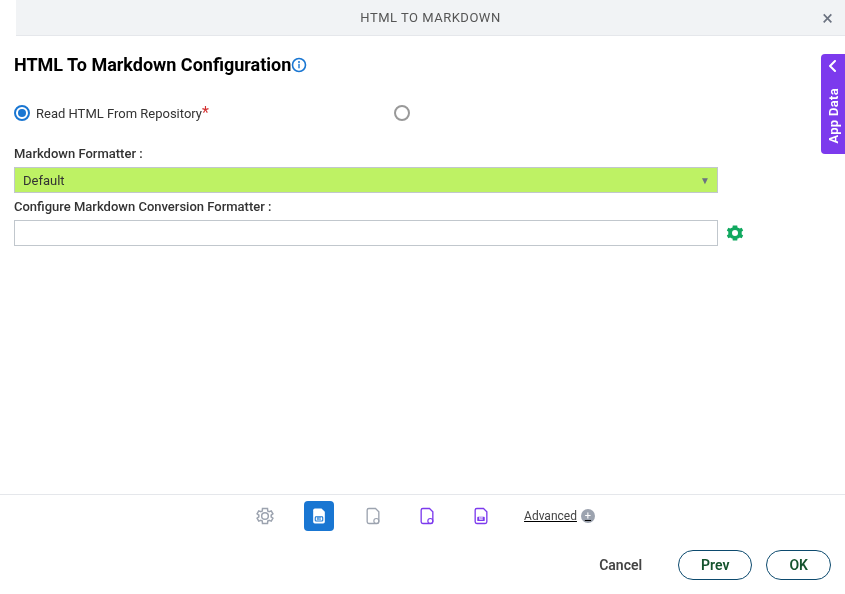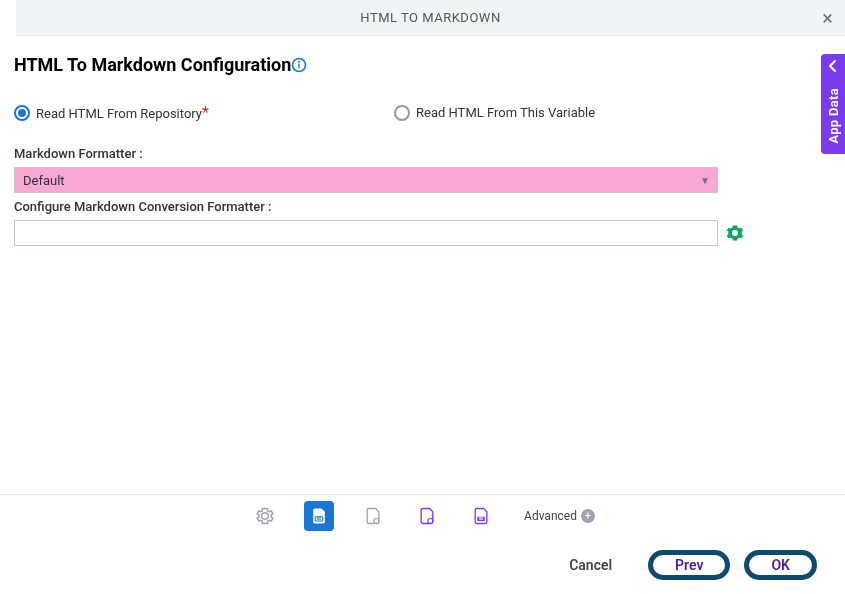--- a/index.html
+++ b/index.html
@@ -15,37 +15,37 @@
     .radio-group { display: flex; align-items: center; gap: 6px; }
     .radio-group.first { width: 380px; }
     .radio-outer { width: 16px; height: 16px; border-radius: 50%; border: 2px solid #999; display: inline-flex; align-items: center; justify-content: center; cursor: pointer; }
     .radio-outer.selected { border-color: #1976D2; }
     .radio-inner { width: 8px; height: 8px; border-radius: 50%; background: #1976D2; }
     .radio-label { font-size: 13px; color: #333; font-weight: 400; }
     .required-star { color: #d32f2f; }
     .field-group { margin-bottom: 6px; }
     .field-label { font-size: 13px; color: #333; font-weight: 500; display: block; margin-bottom: 6px; }
     .select-wrap { position: relative; width: 704px; }
-    .select-input { width: 100%; height: 26px; padding: 0 22px 0 8px; border: 1px solid #c1c7cd; font-size: 13px; color: #333; background: #f9a8d4; appearance: none; cursor: pointer; }
+    .select-input { width: 100%; height: 26px; padding: 0 22px 0 8px; border: 1px solid #c1c7cd; font-size: 13px; color: #333; background: #bef264; appearance: none; cursor: pointer; }
     .select-caret { position: absolute; right: 8px; top: 50%; transform: translateY(-50%); pointer-events: none; font-size: 10px; color: #6b7280; }
     .text-row { display: flex; align-items: center; gap: 8px; }
     .text-input { width: 704px; height: 26px; padding: 0 8px; border: 1px solid #c1c7cd; font-size: 13px; color: #333; }
     .gear-btn { width: 18px; height: 18px; cursor: pointer; display: inline-flex; align-items: center; justify-content: center; }
     .side-tab { position: absolute; right: 0; top: 54px; background: #7C3AED; color: #fff; display: flex; flex-direction: column; align-items: center; border-top-left-radius: 4px; border-bottom-left-radius: 4px; cursor: pointer; padding: 0; }
     .side-tab-chevron { padding: 6px 6px 4px 6px; display: flex; align-items: center; justify-content: center; }
     .side-tab-label { writing-mode: vertical-rl; transform: rotate(180deg); font-size: 13px; font-weight: 600; padding: 10px 4px 12px 4px; letter-spacing: 0.3px; }
-    .bottom-toolbar { position: absolute; left: 0; right: 0; bottom: 58px; height: 42px; background: #fff; border-top: 1px solid #e5e7eb; display: flex; align-items: center; justify-content: center; gap: 24px; }
+    .bottom-toolbar { position: absolute; left: 0; right: 0; bottom: 58px; height: 42px; background: #fff; border-top: 1px solid #e5e7eb; display: flex; align-items: center; justify-content: center; gap: 24px; text-decoration: underline; }
     .tb-icon { width: 30px; height: 30px; border-radius: 4px; display: inline-flex; align-items: center; justify-content: center; cursor: pointer; }
     .tb-icon.active { background: #1976D2; }
     .advanced-link { display: inline-flex; align-items: center; gap: 4px; font-size: 12px; color: #444; cursor: pointer; margin-left: 4px; }
     .plus-circle { width: 14px; height: 14px; border-radius: 50%; background: #9ca3af; color: #fff; display: inline-flex; align-items: center; justify-content: center; font-size: 11px; line-height: 1; }
-    .footer-buttons { position: absolute; left: 0; right: 0; bottom: 0; height: 58px; display: flex; align-items: center; justify-content: flex-end; gap: 14px; padding: 0 28px; }
+    .footer-buttons { position: absolute; left: 0; right: 0; bottom: 0; height: 58px; display: flex; align-items: center; justify-content: flex-end; gap: 14px; padding: 0 14px; }
     .btn { height: 30px; padding: 0 22px; border-radius: 15px; font-size: 14px; font-weight: 600; cursor: pointer; display: inline-flex; align-items: center; justify-content: center; border: none; }
     .btn-text { background: transparent; color: #444; }
-    .btn-outline { background: #fff; border: 5px solid #0c4a6e; color: #4c1d95; text-align: center; }
+    .btn-outline { background: #fff; border: 1px solid #0c4a6e; color: #14532d; text-align: center; }
     .btn-primary { background: #1976D2; color: #fff; }
   </style>
 </head>
 <body>
 
 <div class="modal-header">
   <span class="modal-title">HTML TO MARKDOWN</span>
   <button class="close-btn">
     <span>×</span>
   </button>
@@ -67,21 +67,20 @@
     <div class="radio-group first">
       <span class="radio-outer selected">
           <span class="radio-inner"></span>
         </span>
       <span>
         <span class="radio-label">Read HTML From Repository</span><span class="required-star">*</span>
       </span>
     </div>
     <div class="radio-group">
       <span class="radio-outer"></span>
-      <span class="radio-label">Read HTML From This Variable</span>
     </div>
   </div>
 
   <div class="field-group">
     <label class="field-label">Markdown Formatter :</label>
     <div class="select-wrap">
       <input class="select-input" readonly="" value="Default" style="">
       <span class="select-caret">▼</span>
     </div>
   </div>

